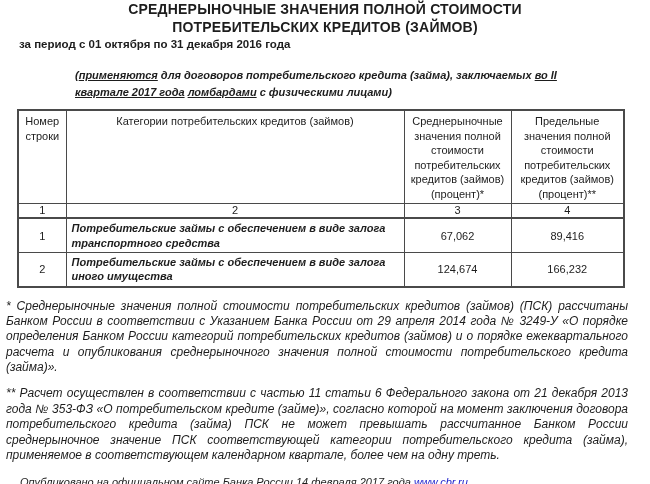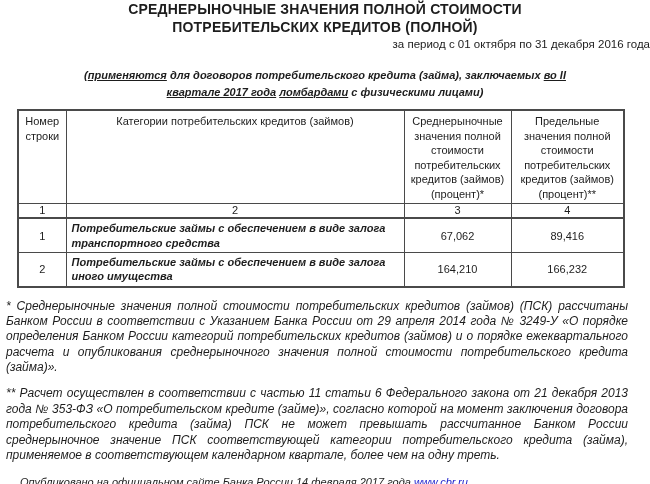--- a/index.html
+++ b/index.html
@@ -20,30 +20,31 @@
   .title {
     text-align: center;
     font-weight: bold;
     font-size: 14px;
     line-height: 1.3;
     letter-spacing: 0.2px;
   }
   .title span { display: block; }
 
   .period {
-    text-align: right;
-    font-weight: normal;
+    text-align: left;
+    font-weight: bold;
     font-size: 11.5px;
     margin-top: 2px;
+    margin-left: 19px;
   }
 
   .note {
     margin: 17px auto 0;
     width: 500px;
-    text-align: center;
+    text-align: left;
     font-style: italic;
     font-weight: bold;
     font-size: 11px;
     line-height: 1.5;
   }
   .note .u { text-decoration: underline; }
 
   table.cst {
     border-collapse: collapse;
     table-layout: fixed;
@@ -96,21 +97,21 @@
     cursor: pointer;
   }
 </style>
 </head>
 <body>
 
 <div class="doc">
 
   <div class="title">
     <span>СРЕДНЕРЫНОЧНЫЕ ЗНАЧЕНИЯ ПОЛНОЙ СТОИМОСТИ</span>
-    <span>ПОТРЕБИТЕЛЬСКИХ КРЕДИТОВ (ПОЛНОЙ)</span>
+    <span>ПОТРЕБИТЕЛЬСКИХ КРЕДИТОВ (ЗАЙМОВ)</span>
   </div>
 
   <div class="period">за период с 01 октября по 31 декабря 2016 года</div>
 
   <div class="note"><span>(</span><span class="u">применяются</span><span> для договоров потребительского кредита (займа), заключаемых </span><span class="u">во II квартале 2017 года</span><span> </span><span class="u">ломбардами</span><span> с физическими лицами)</span></div>
 
   <table class="cst">
     <colgroup>
       <col style="width:48px">
       <col style="width:338px">
@@ -132,21 +133,21 @@
       </tr>
       <tr>
         <td class="val">1</td>
         <td class="cat">Потребительские займы с обеспечением в виде залога транспортного средства</td>
         <td class="val">67,062</td>
         <td class="val">89,416</td>
       </tr>
       <tr>
         <td class="val">2</td>
         <td class="cat">Потребительские займы с обеспечением в виде залога иного имущества</td>
-        <td class="val">164,210</td>
+        <td class="val">124,674</td>
         <td class="val">166,232</td>
       </tr>
     </tbody>
   </table>
 
   <div class="fnotes">
     <p class="fn" style="margin:11px 0 0;">* Среднерыночные значения полной стоимости потребительских кредитов (займов) (ПСК) рассчитаны Банком России в соответствии с Указанием Банка России от 29 апреля 2014 года № 3249-У «О порядке определения Банком России категорий потребительских кредитов (займов) и о порядке ежеквартального расчета и опубликования среднерыночного значения полной стоимости потребительского кредита (займа)».</p>
     <p class="fn" style="margin:11px 0 0;">** Расчет осуществлен в соответствии с частью 11 статьи 6 Федерального закона от 21 декабря 2013 года № 353-ФЗ «О потребительском кредите (займе)», согласно которой на момент заключения договора потребительского кредита (займа) ПСК не может превышать рассчитанное Банком России среднерыночное значение ПСК соответствующей категории потребительского кредита (займа), применяемое в соответствующем календарном квартале, более чем на одну треть.</p>
   </div>
 

